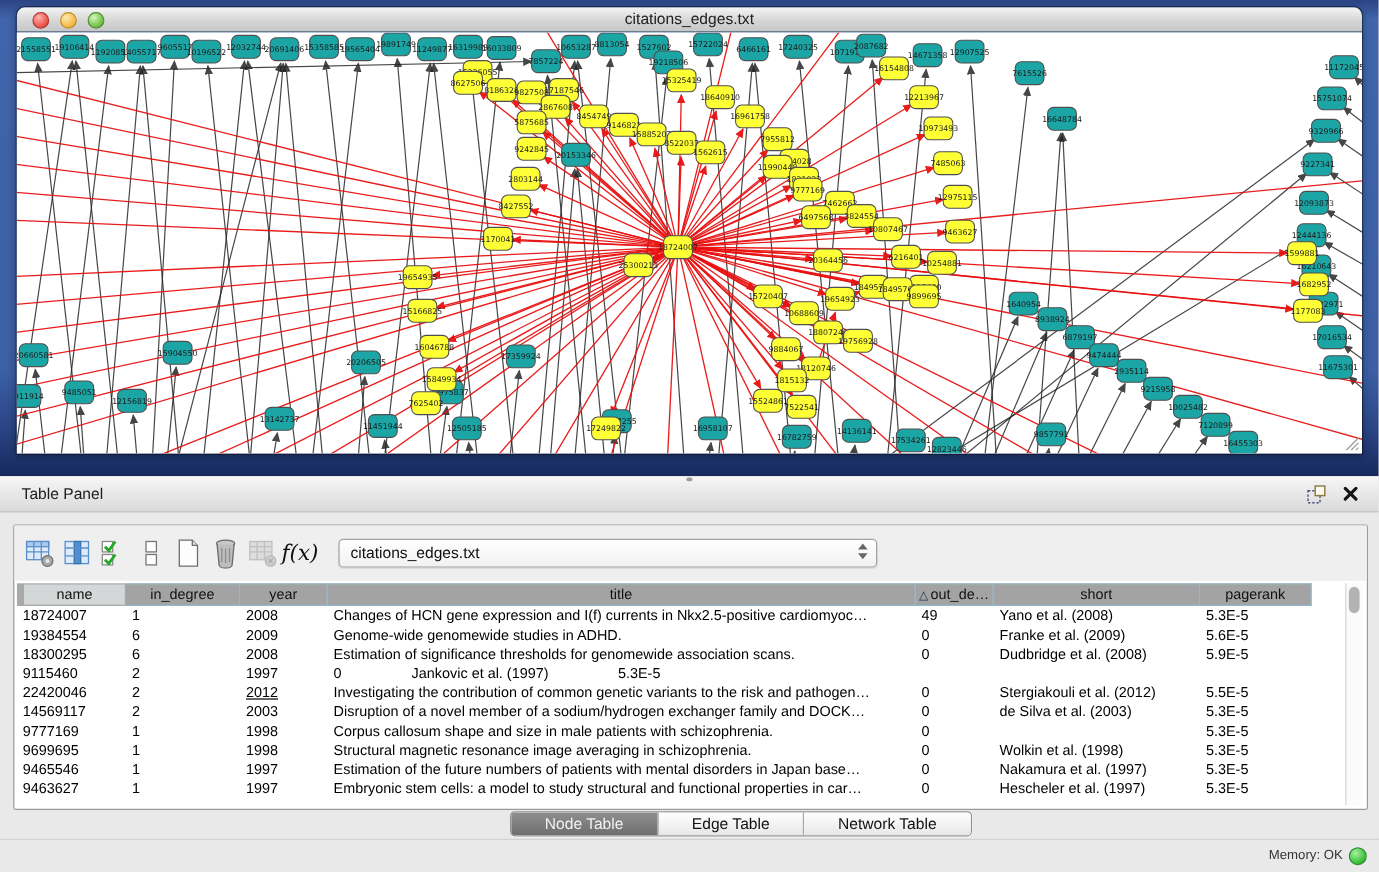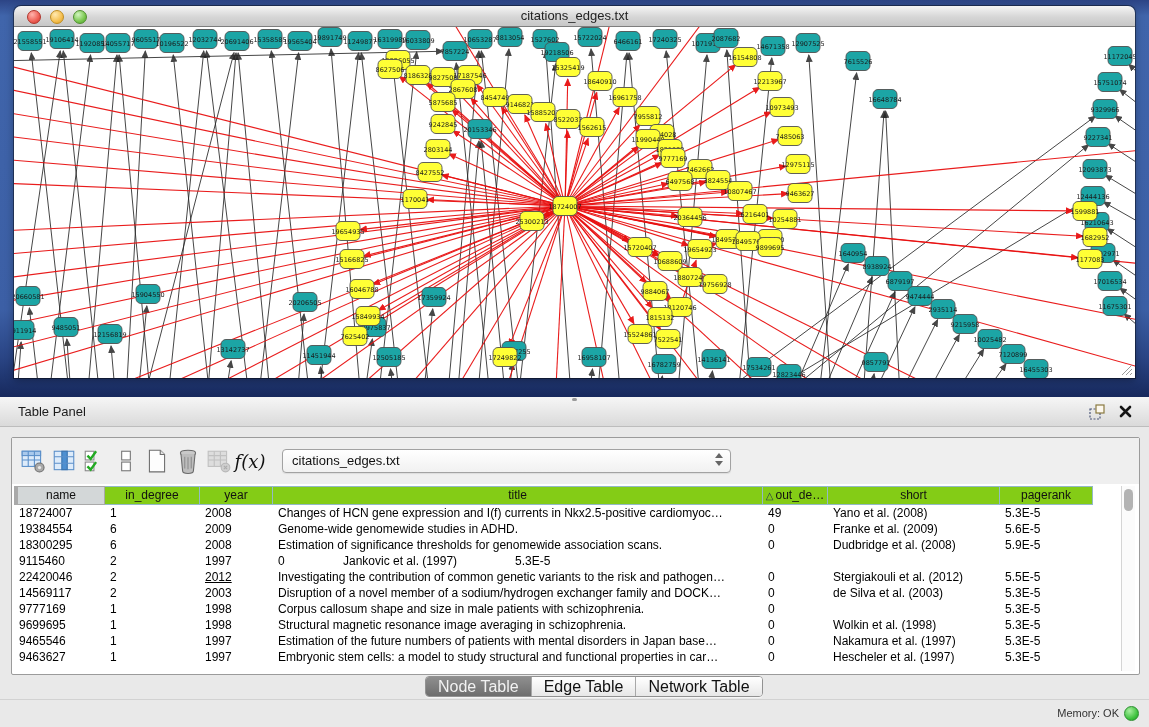--- a/index.html
+++ b/index.html
@@ -38,32 +38,32 @@
   #table-select{position:relative;margin-left:14px;width:438px;height:22px;border:1px solid #a2a2a2;border-radius:4px;
     background:linear-gradient(#ffffff,#f1f1f1);font-size:13px;color:#111;line-height:22px;padding-left:9px;cursor:pointer;
     box-shadow:0 1px 1px rgba(0,0,0,.08);}
   #select-arrows{position:absolute;right:7px;top:3px;}
   #select-arrows div{width:0;height:0;border-left:4px solid transparent;border-right:4px solid transparent;}
   #arrow-up{border-bottom:5px solid #666;margin-bottom:3px;}
   #arrow-down{border-top:5px solid #666;}
 
   #grid{position:absolute;left:2px;top:48px;right:30px;bottom:2px;overflow:hidden;}
   #grid-header{display:flex;height:19px;}
-  .hcell{box-sizing:border-box;height:19px;border:1px solid #93b9c6;border-left:none;background:#84cc16;
+  .hcell{box-sizing:border-box;height:19px;border:1px solid #93b9c6;border-left:none;background:#a3a3a3;
     font-size:12px;color:#111;text-align:center;line-height:17px;overflow:hidden;white-space:nowrap;}
-  .hcell:first-child{border-left:4px solid #701a75;background:#d3d7d8;border-color:#a9a9a9;}
+  .hcell:first-child{border-left:6px solid #701a75;background:#d3d7d8;border-color:#a9a9a9;}
   .sort-tri{font-size:10px;color:#23364f;margin-right:2px;}
   .grid-row{display:flex;height:16px;background:#fff;}
   .gcell{box-sizing:border-box;padding-left:5px;font-size:12px;color:#000;white-space:nowrap;overflow:hidden;line-height:16px;}
   #vscroll{position:absolute;right:4px;top:48px;width:13px;bottom:3px;background:#fbfbfb;border-left:1px solid #d5d5d5;}
   #vthumb{position:absolute;left:2px;top:3px;width:9px;height:22px;border-radius:5px;background:#b3b3b3;}
 
   #tab-bar{position:absolute;left:425px;top:279px;height:19px;display:flex;border:1px solid #929292;border-radius:4px;
     overflow:hidden;background:#fff;box-shadow:0 1px 0 rgba(255,255,255,.6);}
-  .seg{height:19px;line-height:19px;font-size:16px;padding:0 12px;color:#111;cursor:pointer;
+  .seg{height:19px;line-height:19px;font-size:13px;padding:0 28px;color:#111;cursor:pointer;
     background:linear-gradient(#ffffff,#e7e7e7);border-left:1px solid #a8a8a8;}
   .seg:first-child{border-left:none;}
   .seg.active{background:linear-gradient(#8f8f8f,#6e6e6e);color:#f2f2f2;}
 
   #status-bar{position:absolute;left:0;bottom:0;width:1149px;height:27px;border-top:1px solid #d2d2d2;}
   #memory-label{position:absolute;right:30px;top:7px;font-size:11px;color:#333;}
   #memory-led{position:absolute;right:10px;top:6px;width:13px;height:13px;border-radius:50%;
     background:radial-gradient(circle at 35% 30%,#a9efa0,#3cc13c 65%,#27962b);border:1px solid #2a8f2e;}
 </style>
 </head>

